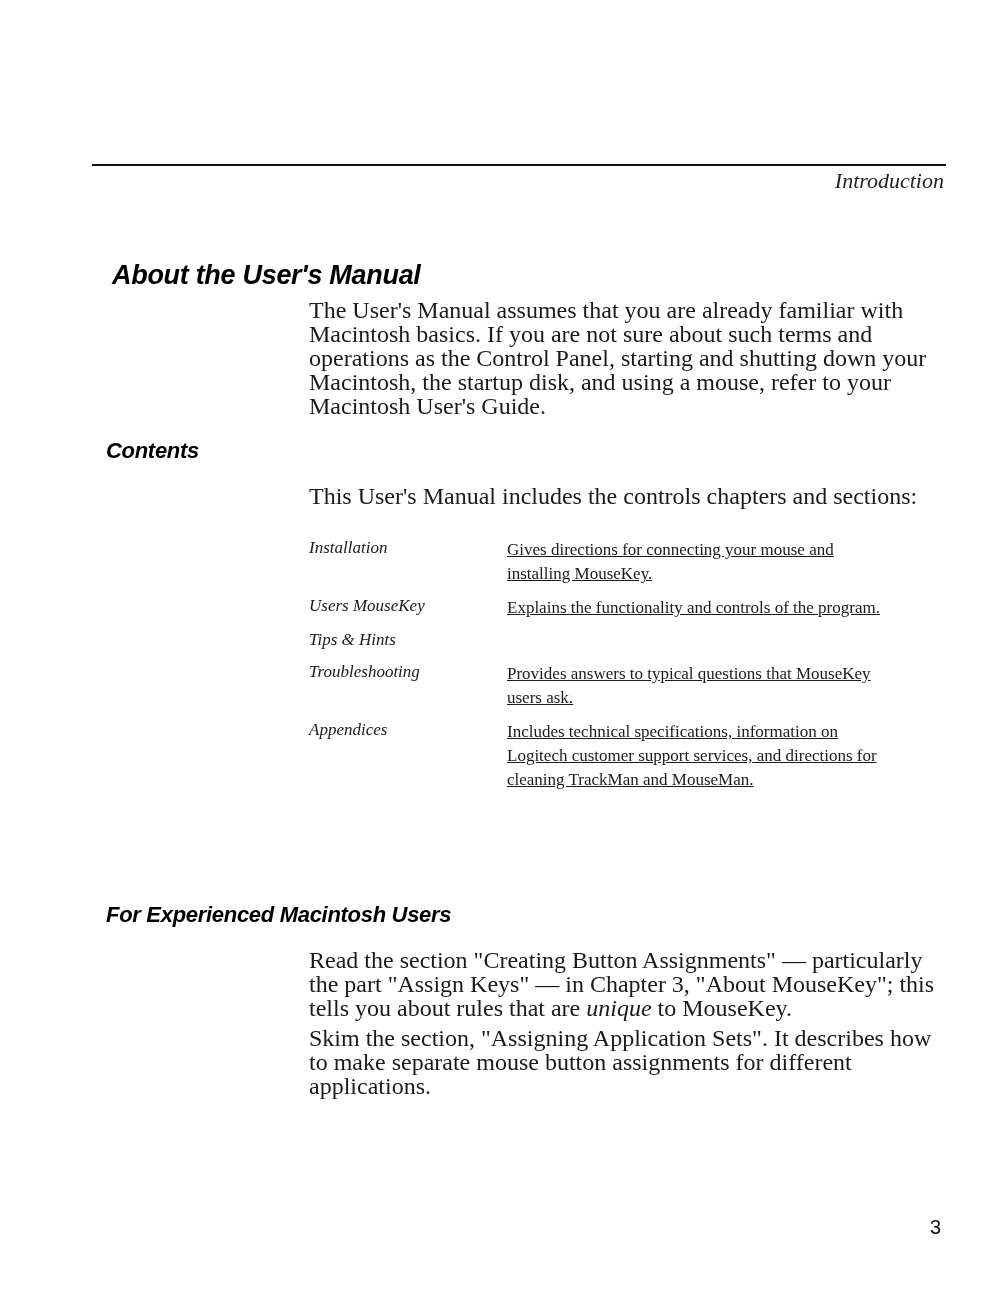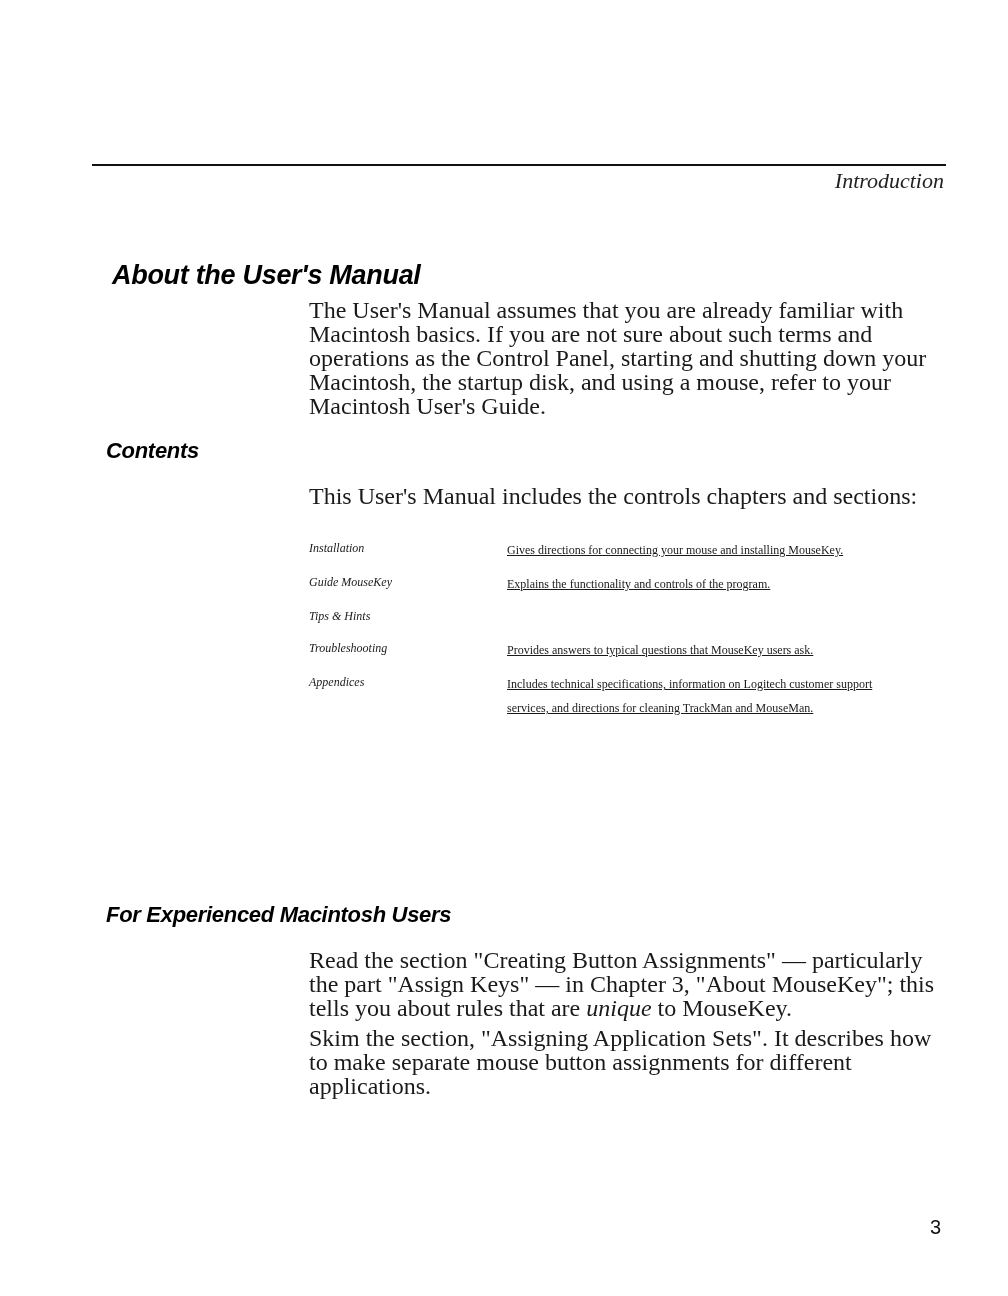--- a/index.html
+++ b/index.html
@@ -2,21 +2,21 @@
 <html><head>
 <meta charset="utf-8">
 <style>
   html, body { margin: 0; padding: 0; background: #ffffff; }
   body { width: 1008px; height: 1296px; position: relative; overflow: hidden; color: #1a1a1a; }
   .rule { position: absolute; left: 92px; top: 164px; width: 854px; height: 2px; background: #111; }
   .running-head { position: absolute; right: 64px; top: 168px; font-family: "Liberation Serif", serif; font-style: italic; font-size: 22px; color: #222; }
   .h1 { position: absolute; left: 96px; top: 244px; font-family: "Liberation Sans", sans-serif; font-weight: bold; font-style: italic; font-size: 27px; letter-spacing: -0.3px; color: #000; margin: 16px; }
   .h2 { position: absolute; left: 106px; font-family: "Liberation Sans", sans-serif; font-weight: bold; font-style: italic; font-size: 22px; letter-spacing: -0.3px; color: #000; margin: 0; }
   .body-text { position: absolute; left: 309px; width: 640px; font-family: "Liberation Serif", serif; font-size: 24px; line-height: 24px; color: #1a1a1a; margin: 0; }
-  .toc { position: absolute; left: 309px; top: 536px; width: 600px; font-family: "Liberation Serif", serif; font-size: 12px; line-height: 24px; }
+  .toc { position: absolute; left: 309px; top: 536px; width: 600px; font-family: "Liberation Serif", serif; font-size: 17px; line-height: 24px; }
   .toc-row { display: flex; margin-bottom: 8px; }
   .toc-title { width: 198px; font-style: italic; flex-shrink: 0; padding-top: 0px; }
   .toc-desc { width: 380px; padding-top: 2px; text-decoration: underline; }
   .page-number { position: absolute; left: 930px; top: 1216px; font-family: "Liberation Sans", sans-serif; font-size: 20px; color: #111; }
   em { font-style: italic; }
 </style>
 </head>
 <body>
 
 <div class="rule"></div>
@@ -27,21 +27,21 @@
 
 <h2 class="h2" style="top:438px;">Contents</h2>
 <p class="body-text" style="top:484px;">This User's Manual includes the controls chapters and sections:</p>
 
 <div class="toc">
   <div class="toc-row">
     <div class="toc-title">Installation</div>
     <div class="toc-desc">Gives directions for connecting your mouse and installing MouseKey.</div>
   </div>
   <div class="toc-row">
-    <div class="toc-title">Guide MouseKey</div>
+    <div class="toc-title">Users MouseKey</div>
     <div class="toc-desc">Explains the functionality and controls of the program.</div>
   </div>
   <div class="toc-row">
     <div class="toc-title">Tips &amp; Hints</div>
   </div>
   <div class="toc-row">
     <div class="toc-title">Troubleshooting</div>
     <div class="toc-desc">Provides answers to typical questions that MouseKey users ask.</div>
   </div>
   <div class="toc-row">

